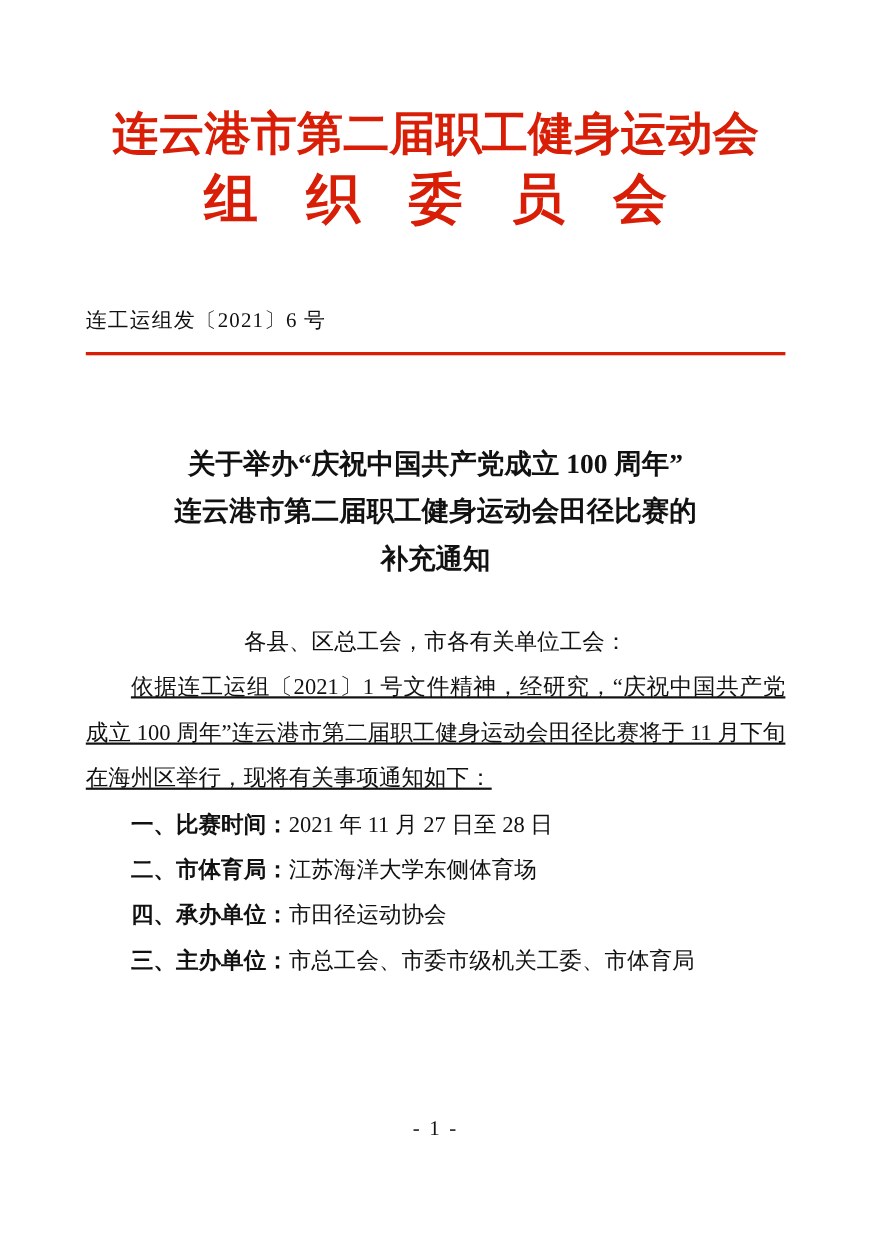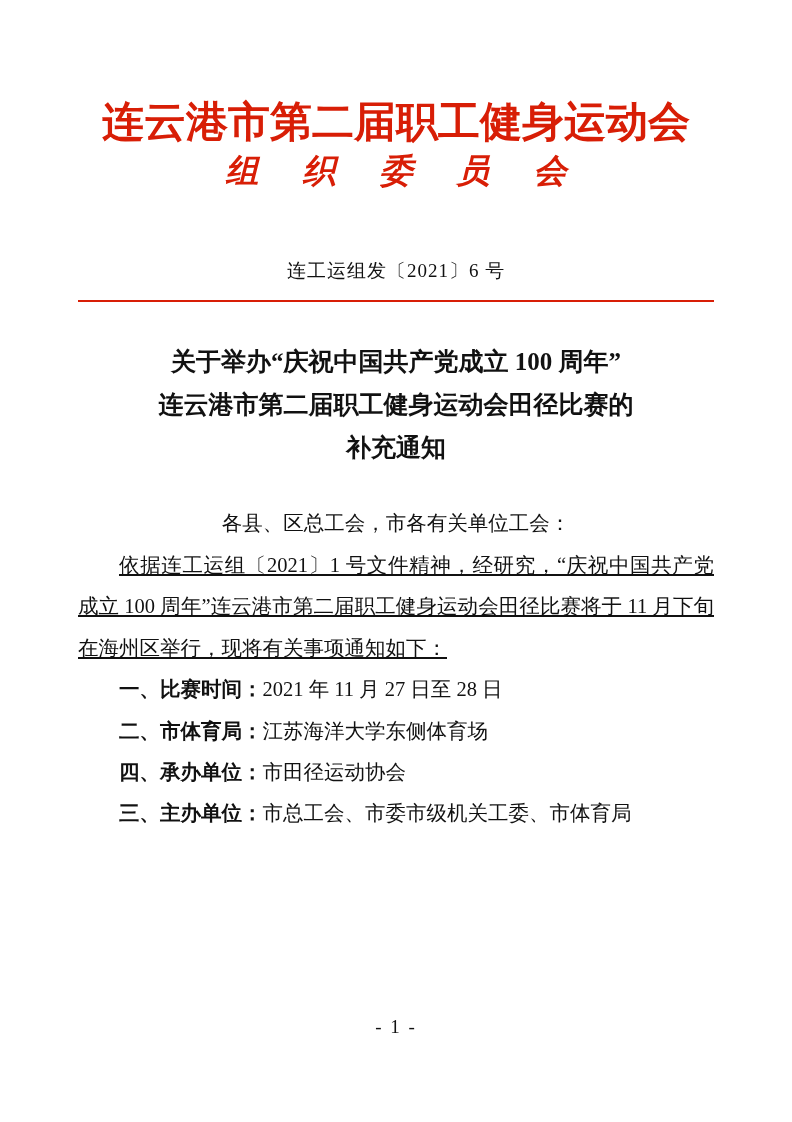--- a/index.html
+++ b/index.html
@@ -33,44 +33,43 @@
     font-family: "Liberation Serif", "DejaVu Serif", serif;
     font-weight: bold;
     font-size: 42px;
     line-height: 1.28;
     letter-spacing: 0px;
     white-space: nowrap;
   }
   .lh-line.spread {
     letter-spacing: 44px;
     padding-left: 44px;
-    font-size: 33px;
-    font-style: italic;
+    font-size: 49px;
   }
 
   
   .docnum {
     margin-top: 66px;
-    text-align: center;
+    text-align: left;
     font-size: 19px;
     letter-spacing: 1px;
     color: #111;
   }
 
   
   .red-rule {
     margin-top: 16px;
     height: 2.5px;
     background: #d81e06;
     width: 100%;
   }
 
   
   .title {
-    margin-top: 38px;
+    margin-top: 78px;
     text-align: center;
     font-weight: bold;
     font-size: 25px;
     line-height: 1.72;
     color: #111;
   }
   .title-line { white-space: nowrap; }
 
   
   .body {

